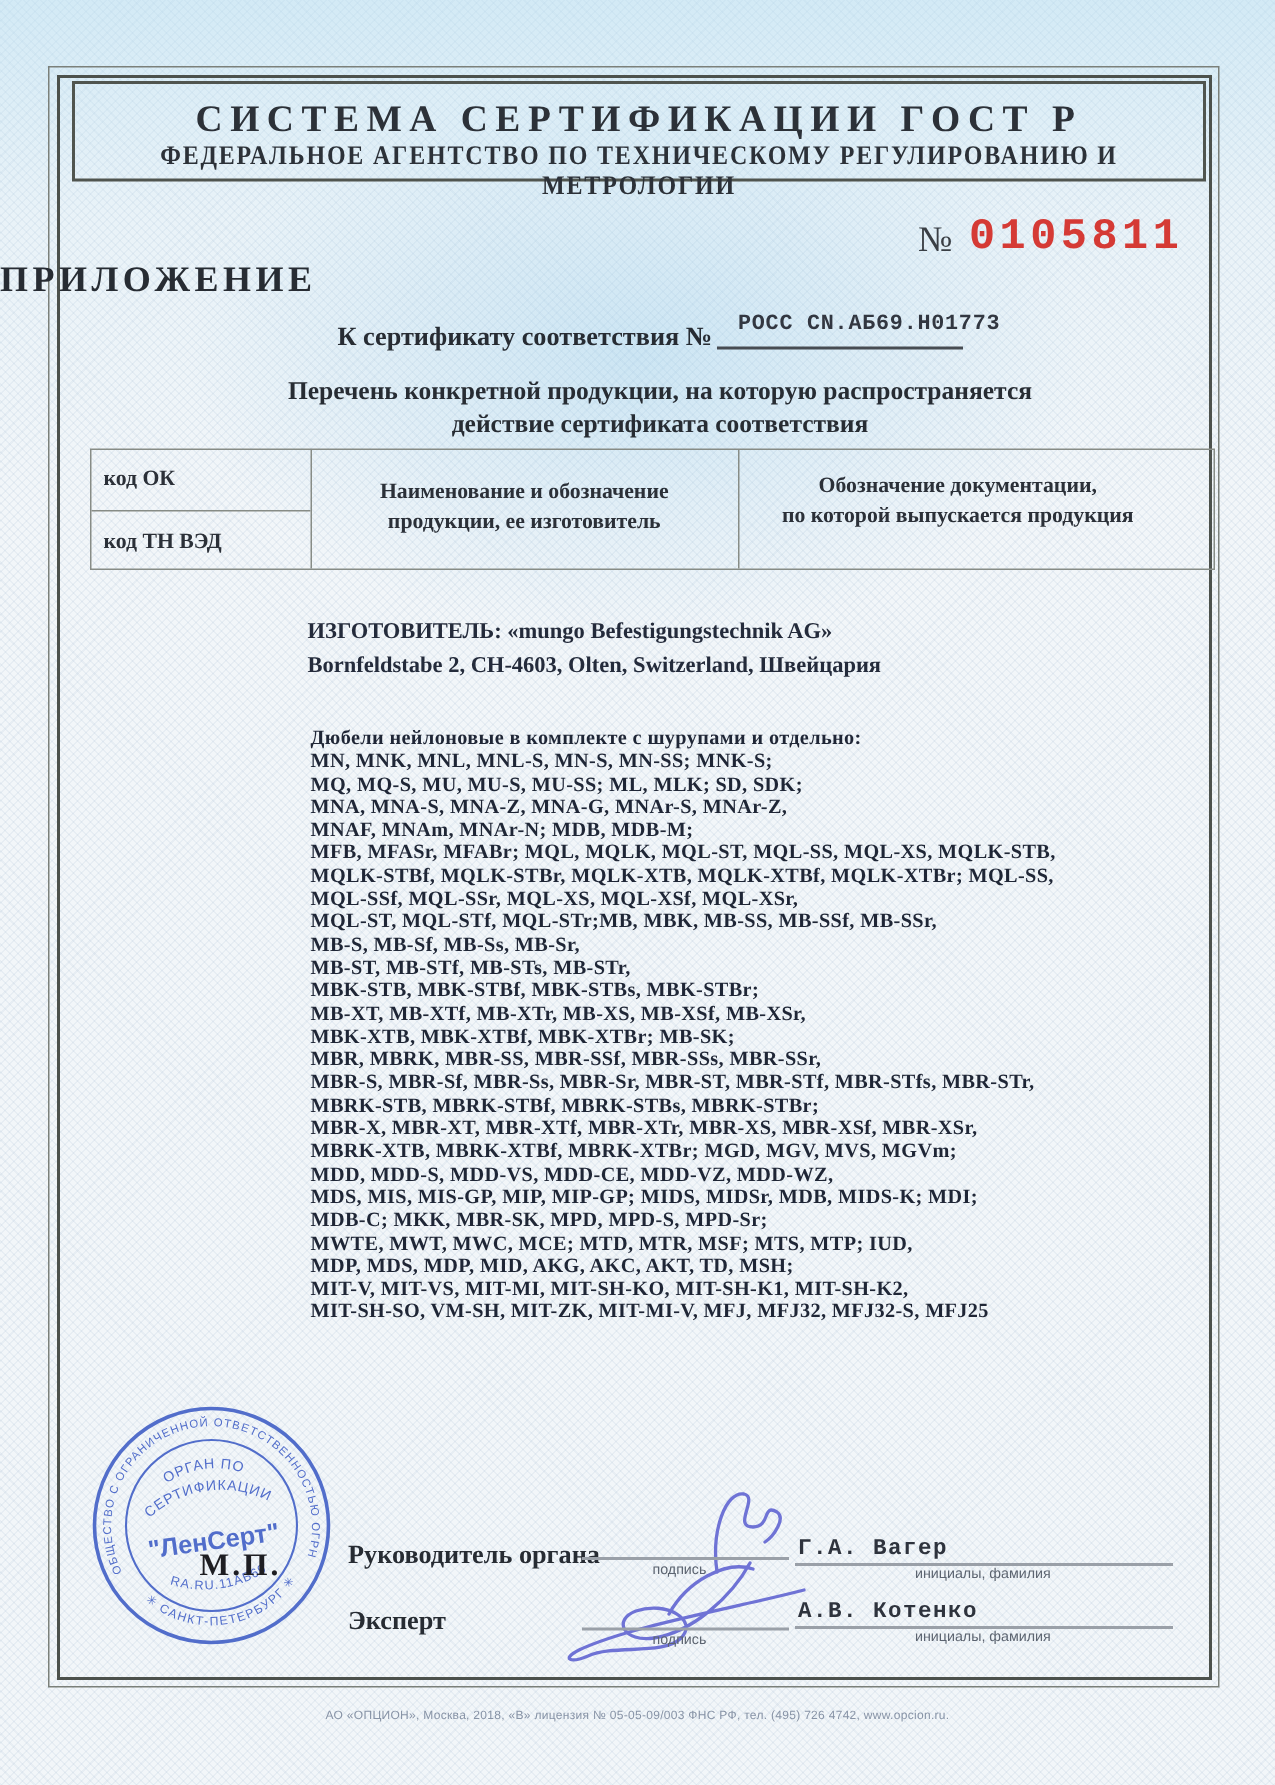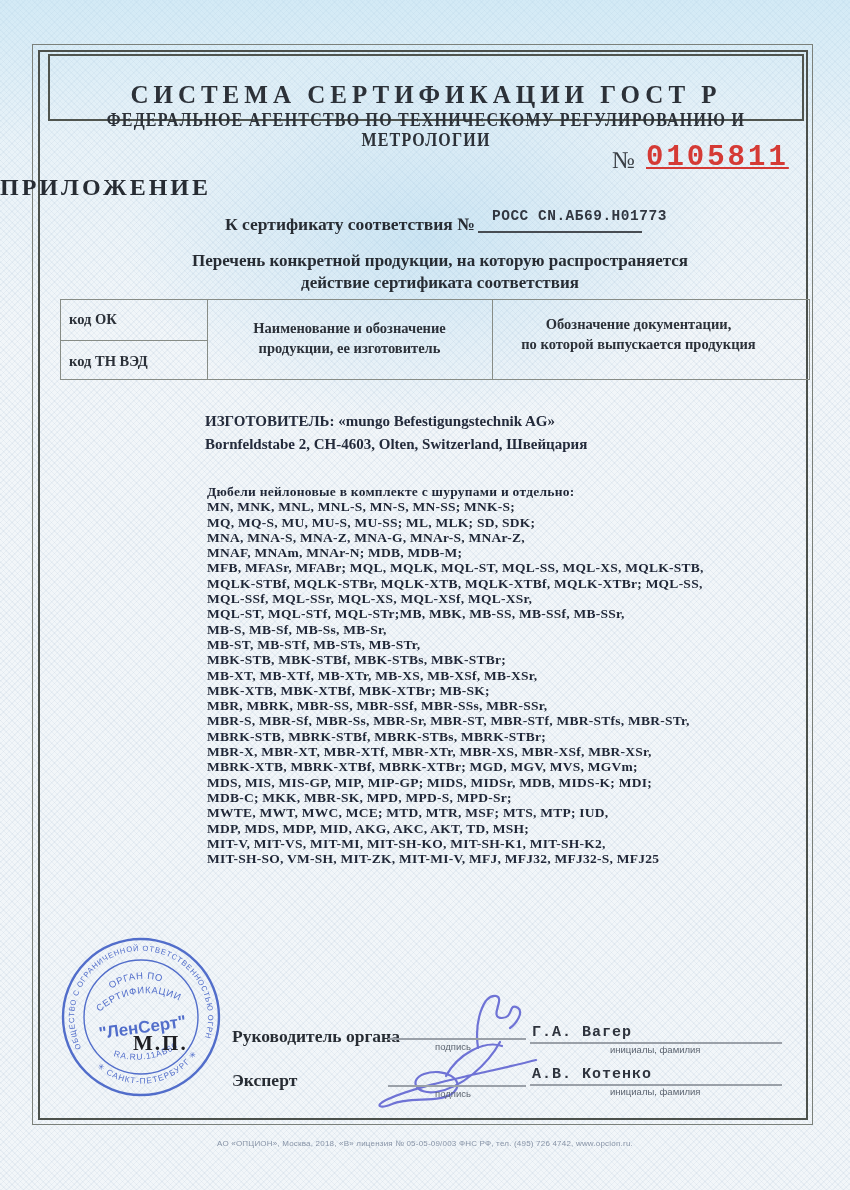--- a/index.html
+++ b/index.html
@@ -10,24 +10,24 @@
     background-image:
       radial-gradient(ellipse 430px 270px at 50% 20%, rgba(150,205,235,0.38), rgba(150,205,235,0) 70%),
       linear-gradient(180deg, rgba(180,222,242,0.5) 0%, rgba(180,222,242,0.15) 12%, rgba(180,222,242,0) 28%),
       repeating-linear-gradient(45deg, rgba(115,148,183,0.085) 0px, rgba(115,148,183,0.085) 1px, transparent 1px, transparent 4px),
       repeating-linear-gradient(-45deg, rgba(115,148,183,0.085) 0px, rgba(115,148,183,0.085) 1px, transparent 1px, transparent 4px);
   }
   .abs{position:absolute;}
   .frame-outer{left:32px;top:44px;width:779px;height:1079px;border:1px solid #7b807a;}
   .frame-inner{left:38px;top:50px;width:766px;height:1066px;border:2px solid #4c514c;}
   .header-box{left:48px;top:54px;width:752px;height:63px;border:2px solid #50554f;text-align:center;}
-  .hdr1{margin-top:25px;font-size:25px;font-weight:bold;letter-spacing:5px;color:#2c3138;}
+  .hdr1{margin-top:10px;font-size:25px;font-weight:bold;letter-spacing:5px;color:#2c3138;}
   .hdr2{margin-top:3px;font-size:16px;font-weight:bold;letter-spacing:1.2px;color:#2c3138;transform:scaleY(1.12);}
   .serial-no{left:612px;top:147px;font-size:24px;color:#3a3f45;}
-  .serial-num{left:646px;top:141px;font-family:"Liberation Mono",monospace;font-size:29px;font-weight:bold;letter-spacing:3px;text-decoration:underline;}
+  .serial-num{left:646px;top:141px;font-family:"Liberation Mono",monospace;font-size:29px;font-weight:bold;letter-spacing:3px;}
   .doc-title{left:0;top:174px;width:838px;text-align:left;font-size:24px;font-weight:bold;letter-spacing:3px;color:#272c33;}
   .cert-label{left:225px;top:214px;font-size:17.5px;font-weight:bold;color:#272c33;}
   .cert-number{left:492px;top:208px;font-family:"Liberation Mono",monospace;font-size:14.5px;font-weight:bold;letter-spacing:0.5px;color:#323741;}
   .cert-underline{left:478px;top:231px;width:164px;height:2px;background:#474c52;}
   .subtitle{left:0;width:850px;text-align:center;font-size:17px;font-weight:bold;color:#272c33;padding-left:15px;}
   .sub1{top:251px;} .sub2{top:273px;}
   .table{left:60px;top:299px;width:724px;height:79px;border:1.5px solid #878c86;padding-left:24px;}
   .tline{position:absolute;background:#878c86;}
   .tcell{position:absolute;font-size:14.5px;font-weight:bold;color:#2b3038;}
   .center2{text-align:center;line-height:20px;}
@@ -100,20 +100,21 @@
         <div class="prod-line">MB-S, MB-Sf, MB-Ss, MB-Sr,</div>
         <div class="prod-line">MB-ST, MB-STf, MB-STs,  MB-STr,</div>
         <div class="prod-line">MBK-STB, MBK-STBf, MBK-STBs, MBK-STBr;</div>
         <div class="prod-line">MB-XT, MB-XTf, MB-XTr, MB-XS, MB-XSf, MB-XSr,</div>
         <div class="prod-line">MBK-XTB, MBK-XTBf, MBK-XTBr; MB-SK;</div>
         <div class="prod-line">MBR, MBRK, MBR-SS, MBR-SSf, MBR-SSs, MBR-SSr,</div>
         <div class="prod-line">MBR-S, MBR-Sf, MBR-Ss, MBR-Sr, MBR-ST, MBR-STf, MBR-STfs, MBR-STr,</div>
         <div class="prod-line">MBRK-STB, MBRK-STBf, MBRK-STBs, MBRK-STBr;</div>
         <div class="prod-line">MBR-X, MBR-XT, MBR-XTf, MBR-XTr, MBR-XS,  MBR-XSf, MBR-XSr,</div>
         <div class="prod-line">MBRK-XTB, MBRK-XTBf, MBRK-XTBr; MGD, MGV, MVS, MGVm;</div>
+        <div class="prod-line">MDD, MDD-S, MDD-VS, MDD-CE, MDD-VZ, MDD-WZ,</div>
         <div class="prod-line">MDS, MIS, MIS-GP, MIP, MIP-GP; MIDS, MIDSr, MDB, MIDS-K; MDI;</div>
         <div class="prod-line">MDB-C; MKK, MBR-SK, MPD, MPD-S, MPD-Sr;</div>
         <div class="prod-line">MWTE, MWT, MWC, MCE; MTD, MTR, MSF; MTS, MTP; IUD,</div>
         <div class="prod-line">MDP, MDS, MDP, MID, AKG, AKC, AKT, TD, MSH;</div>
         <div class="prod-line">MIT-V,  MIT-VS, MIT-MI, MIT-SH-KO, MIT-SH-K1, MIT-SH-K2,</div>
         <div class="prod-line">MIT-SH-SO, VM-SH, MIT-ZK, MIT-MI-V, MFJ,  MFJ32, MFJ32-S, MFJ25</div>
       </div>
   </div>
 
   <svg class="abs" style="left:58px;top:934px;" width="166" height="166" viewBox="0 0 166 166">

